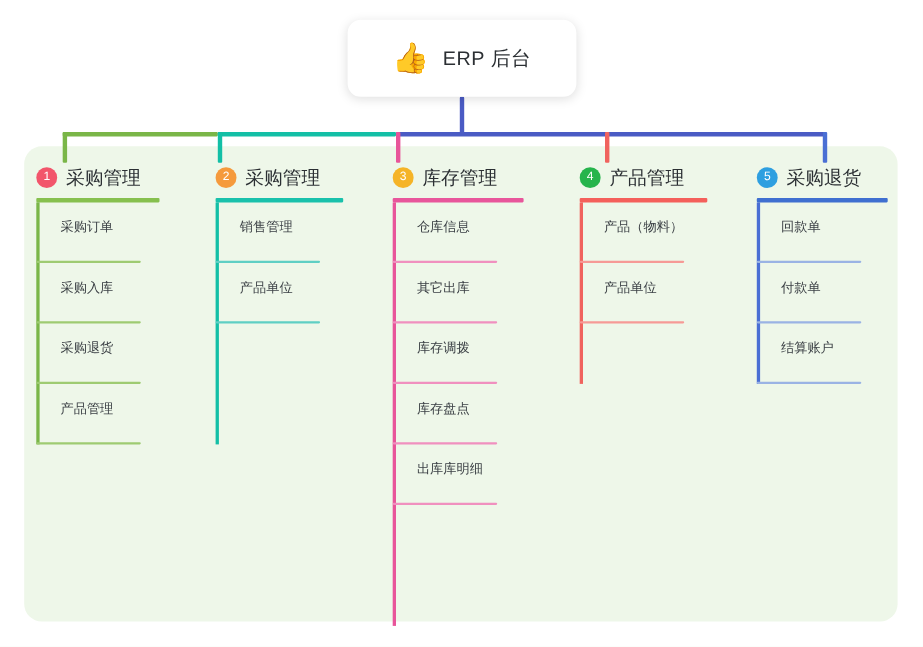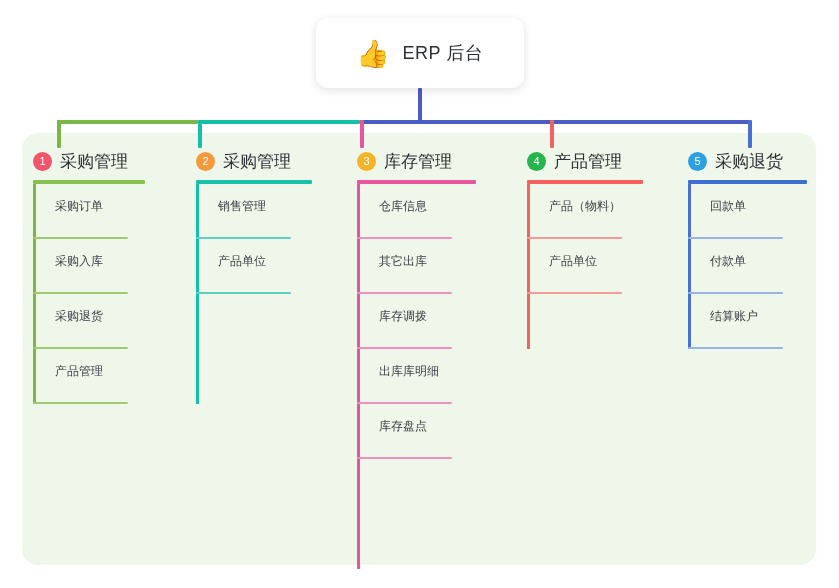--- a/index.html
+++ b/index.html
@@ -134,25 +134,25 @@
           </div>
           <div class="item">
             <span class="item-label">其它出库</span>
             <div class="item-rule" style="background: rgb(240, 144, 191);"></div>
           </div>
           <div class="item">
             <span class="item-label">库存调拨</span>
             <div class="item-rule" style="background: rgb(240, 144, 191);"></div>
           </div>
           <div class="item">
-            <span class="item-label">出库库明细</span>
+            <span class="item-label">库存盘点</span>
             <div class="item-rule" style="background: rgb(240, 144, 191);"></div>
           </div>
           <div class="item">
-            <span class="item-label">库存盘点</span>
+            <span class="item-label">出库库明细</span>
             <div class="item-rule" style="background: rgb(240, 144, 191);"></div>
           </div>
         </div>
       </div>
       <div class="col" style="left: 527px; top: 148px;">
         <div class="col-head">
           <span class="badge" style="background: rgb(38, 180, 76);">4</span>
           <span class="col-title">产品管理</span>
         </div>
         <div class="head-rule" style="background: rgb(244, 96, 91); width: 116px;"></div>

